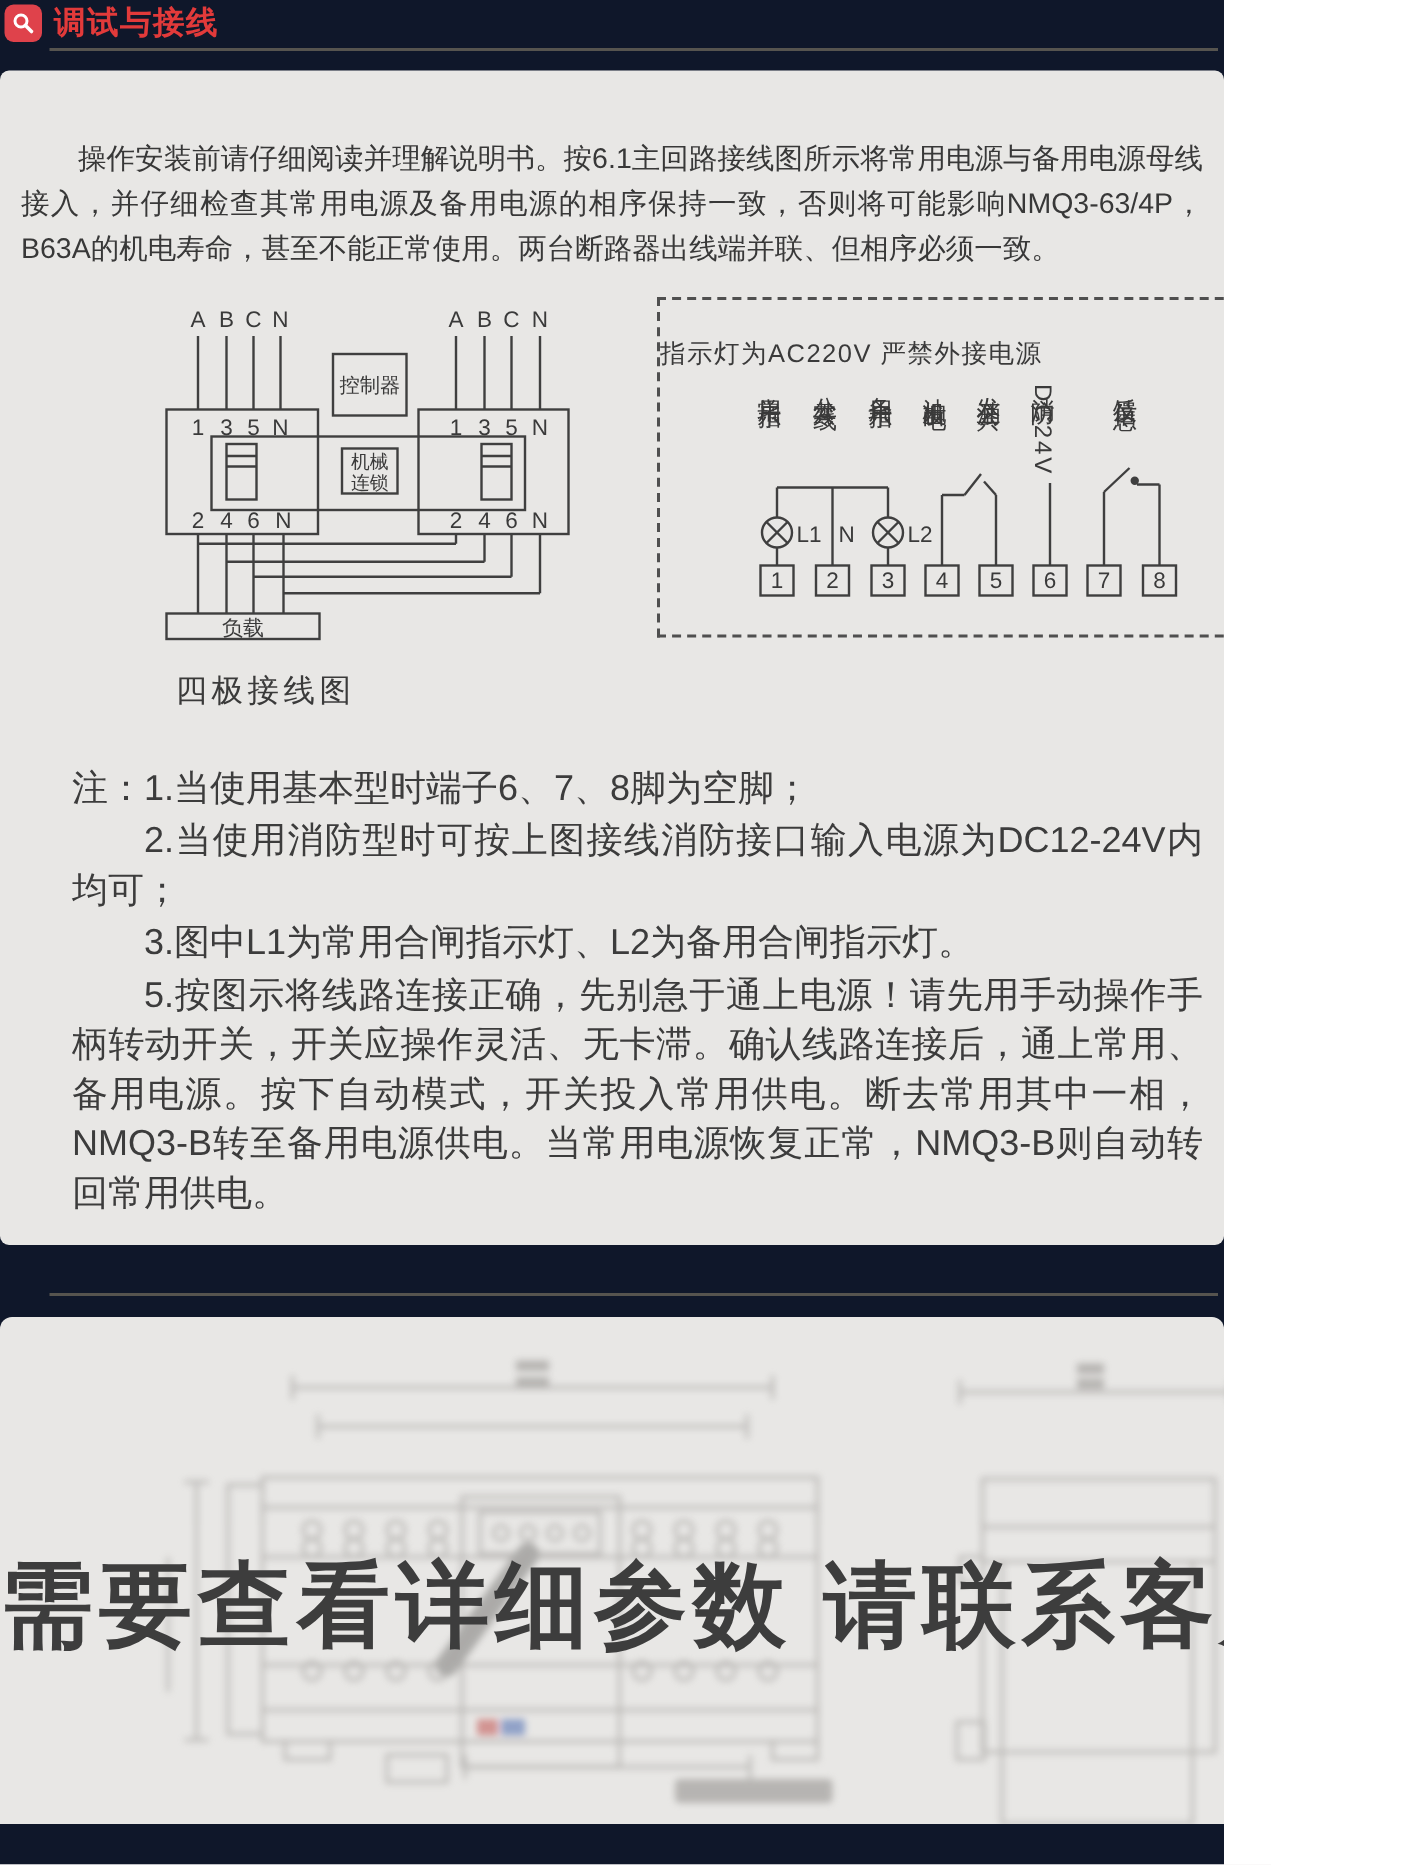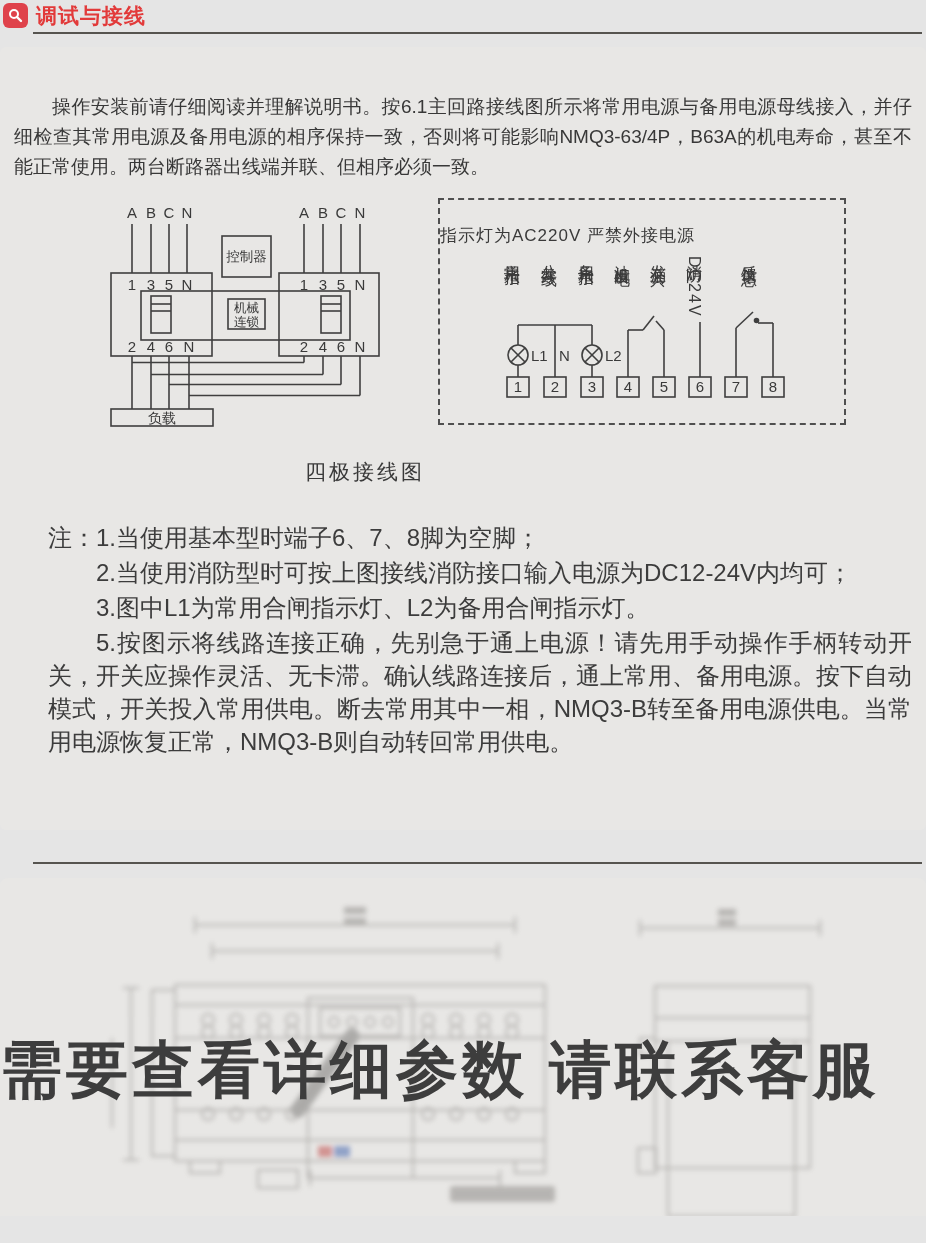--- a/index.html
+++ b/index.html
@@ -1,18 +1,18 @@
 <!DOCTYPE html>
 <html><head>
 <meta charset="utf-8">
 <style>
   * { margin:0; padding:0; box-sizing:border-box; }
   html,body { background:#ffffff; }
   body { font-family:"Liberation Sans","DejaVu Sans",sans-serif; }
-  .page { position:relative; width:926px; height:1243px; background:#e5e5e5; overflow:hidden; }
+  .page { position:relative; width:816px; height:1243px; background:#0f172a; overflow:hidden; }
 
   
   .sec-header { display:flex; align-items:center; gap:8px; padding-left:3px; }
   .sec1 .sec-header { padding-top:3px; }
   .icon-badge { width:25px; height:25px; border-radius:6px; background:#df424b; display:flex; align-items:center; justify-content:center; flex:0 0 auto; }
   .sec-title { font-size:21px; font-weight:700; color:#e23a3a; letter-spacing:1px; line-height:25px; }
   .sec-rule { height:2px; background:#56544f; margin:4px 4px 0 33px; }
 
   
   .gray-block { background:#e8e7e5; border-radius:6px; }
@@ -27,21 +27,21 @@
   .notes { margin-top:35px; padding-left:34px; padding-right:0; }
   .note { font-size:24px; line-height:33px; color:#3c3c3c; text-align:justify; }
   .note + .note { margin-top:2px; }
   .note.hang { text-indent:0; }
   .note.ind { text-indent:2em; }
 
   
   .diagrams-row { display:flex; align-items:flex-start; margin-top:16px; margin-left:91px; }
   .left-diagram { width:320px; flex:0 0 auto; }
   .left-diagram svg { display:block; }
-  .diagram-caption { margin-top:28px; text-align:right; font-size:21px; letter-spacing:3px; color:#3a3a3a; padding-left:12px; }
+  .diagram-caption { margin-top:16px; text-align:left; font-size:21px; letter-spacing:3px; color:#3a3a3a; padding-left:12px; }
 
   .right-diagram { position:relative; width:408px; height:227px; border:2px dashed #4f4f4f; margin-left:13px; flex:0 0 auto; }
   .rd-title { position:absolute; top:24px; left:0; right:14px; font-size:17px; color:#3a3a3a; letter-spacing:1px; white-space:nowrap; }
   .vlabel { position:absolute; top:52px; writing-mode:vertical-rl; text-orientation:mixed; font-size:16px; line-height:19px; letter-spacing:2px; color:#3a3a3a; }
   .rd-svg { position:absolute; left:0; top:0; }
 
   svg text { font-family:"Liberation Sans","DejaVu Sans",sans-serif; fill:#3a3a3a; }
 
   
   .sec2 { margin-top:32px; }

